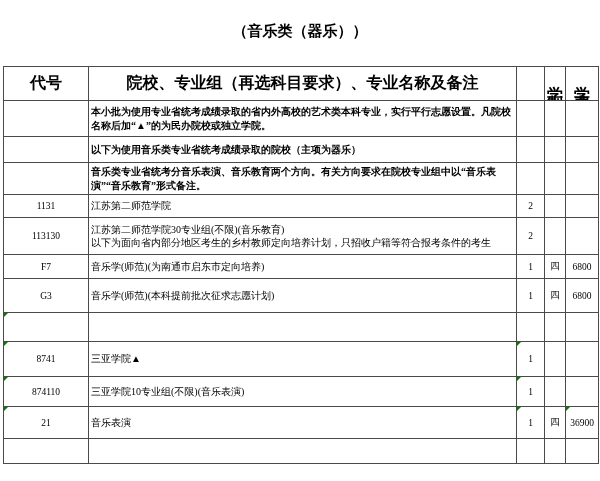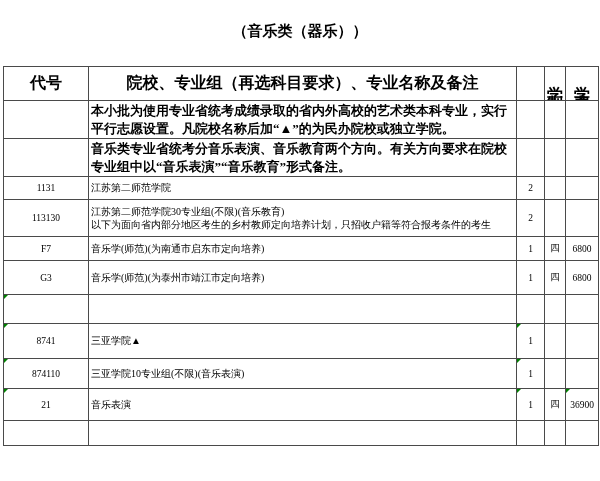--- a/index.html
+++ b/index.html
@@ -45,21 +45,21 @@
 
   tr.hdr td { font-weight: bold; text-align: center; font-size: 16px; }
   .vert {
     writing-mode: vertical-rl;
     text-orientation: upright;
     display: inline-block;
     line-height: 1;
   }
   .vert.sp { letter-spacing: 9px; }
 
-  tr.note td.main { font-weight: bold; font-size: 13px; line-height: 1.35; }
+  tr.note td.main { font-weight: bold; font-size: 10px; line-height: 1.35; }
 
   .cell-line { display: block; line-height: 1.35; }
 
   
   .gt::before {
     content: "";
     position: absolute;
     top: 0; left: 0;
     width: 0; height: 0;
     border-top: 4px solid #008000;
@@ -92,20 +92,27 @@
   </tr>
 
   <tr class="note" style="height:36px">
     <td class="code"></td>
     <td class="main">本小批为使用专业省统考成绩录取的省内外高校的艺术类本科专业，实行平行志愿设置。凡院校名称后加“▲”的为民办院校或独立学院。</td>
     <td></td>
     <td></td>
     <td></td>
   </tr>
 
+  <tr class="note" style="height:26px">
+    <td class="code"></td>
+    <td class="main">以下为使用音乐类专业省统考成绩录取的院校（主项为器乐）</td>
+    <td></td>
+    <td></td>
+    <td></td>
+  </tr>
 
   <tr class="note" style="height:32px">
     <td class="code"></td>
     <td class="main">音乐类专业省统考分音乐表演、音乐教育两个方向。有关方向要求在院校专业组中以“音乐表演”“音乐教育”形式备注。</td>
     <td></td>
     <td></td>
     <td></td>
   </tr>
 
   <tr style="height:23px">
@@ -130,21 +137,21 @@
   <tr style="height:24px">
     <td class="code">F7</td>
     <td class="main">音乐学(师范)(为南通市启东市定向培养)</td>
     <td class="num">1</td>
     <td class="num">四</td>
     <td class="num">6800</td>
   </tr>
 
   <tr style="height:34px">
     <td class="code">G3</td>
-    <td class="main">音乐学(师范)(为泰州市靖江市定向培养)</td>
+    <td class="main">音乐学(师范)(本科提前批次征求志愿计划)</td>
     <td class="num">1</td>
     <td class="num">四</td>
     <td class="num">6800</td>
   </tr>
 
   <tr style="height:29px">
     <td class="code gt"></td>
     <td class="main"></td>
     <td></td>
     <td></td>

